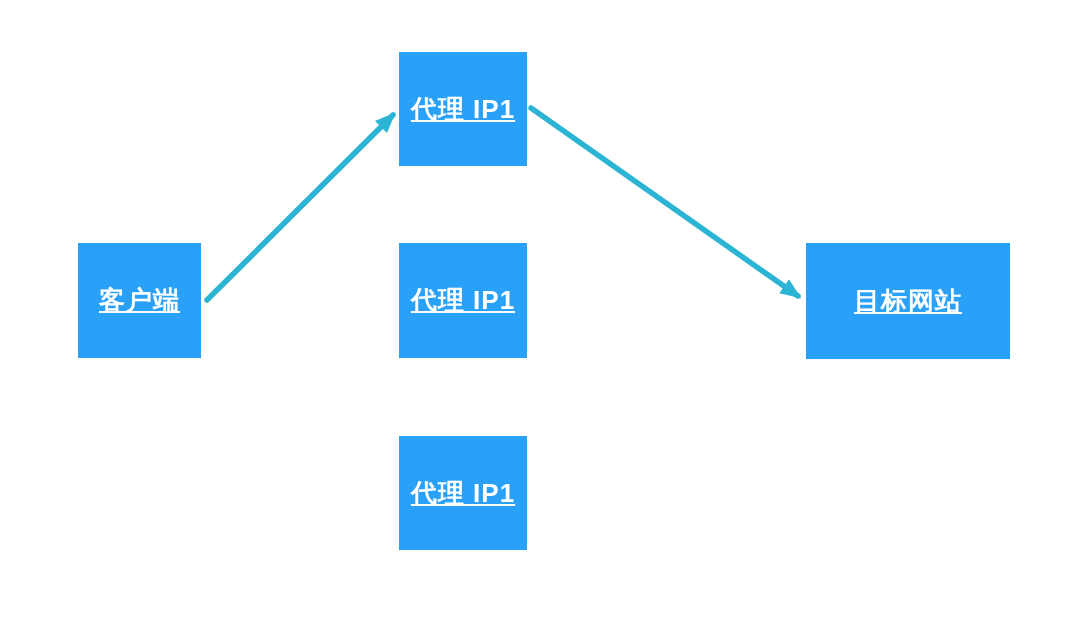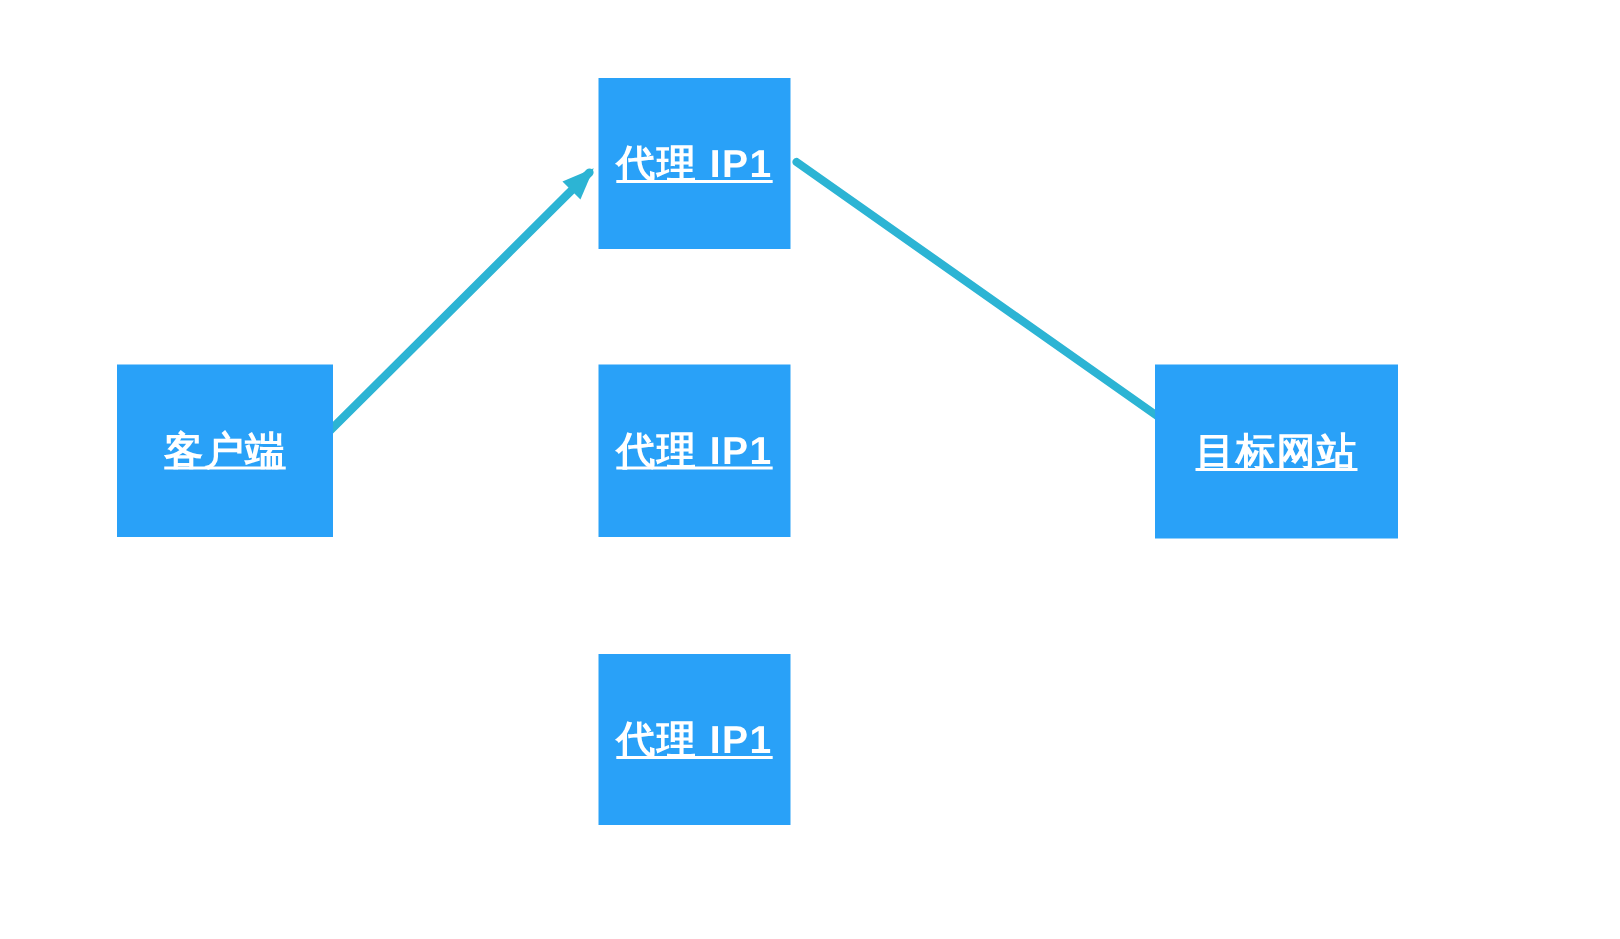--- a/index.html
+++ b/index.html
@@ -22,25 +22,25 @@
     justify-content: center;
     color: #ffffff;
     font-weight: bold;
     font-size: 26px;
     letter-spacing: 1px;
     text-align: center;
     box-sizing: border-box;
     white-space: nowrap;
     text-decoration: underline;
   }
-  .node-client   { left: 78px;  top: 243px; width: 144px; height: 115px; }
+  .node-client   { left: 78px;  top: 243px; width: 123px; height: 115px; }
   .node-proxy1   { left: 399px; top: 52px;  width: 128px; height: 114px; }
   .node-proxy2   { left: 399px; top: 243px; width: 128px; height: 115px; }
   .node-proxy3   { left: 399px; top: 436px; width: 128px; height: 114px; }
-  .node-target   { left: 770px; top: 243px; width: 162px; height: 116px; }
+  .node-target   { left: 806px; top: 243px; width: 204px; height: 116px; }
   .edges-layer {
     position: absolute;
     left: 0; top: 0;
     width: 1080px;
     height: 626px;
     pointer-events: none;
   }
 </style>
 </head>
 <body>

